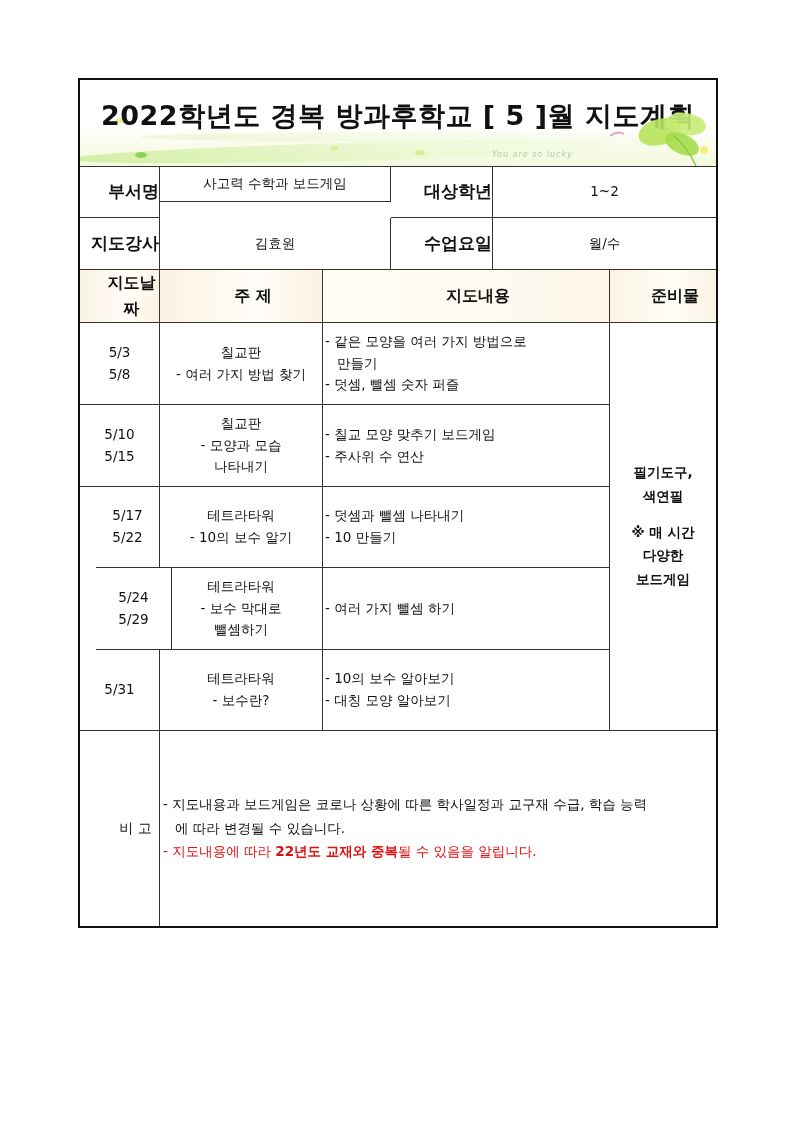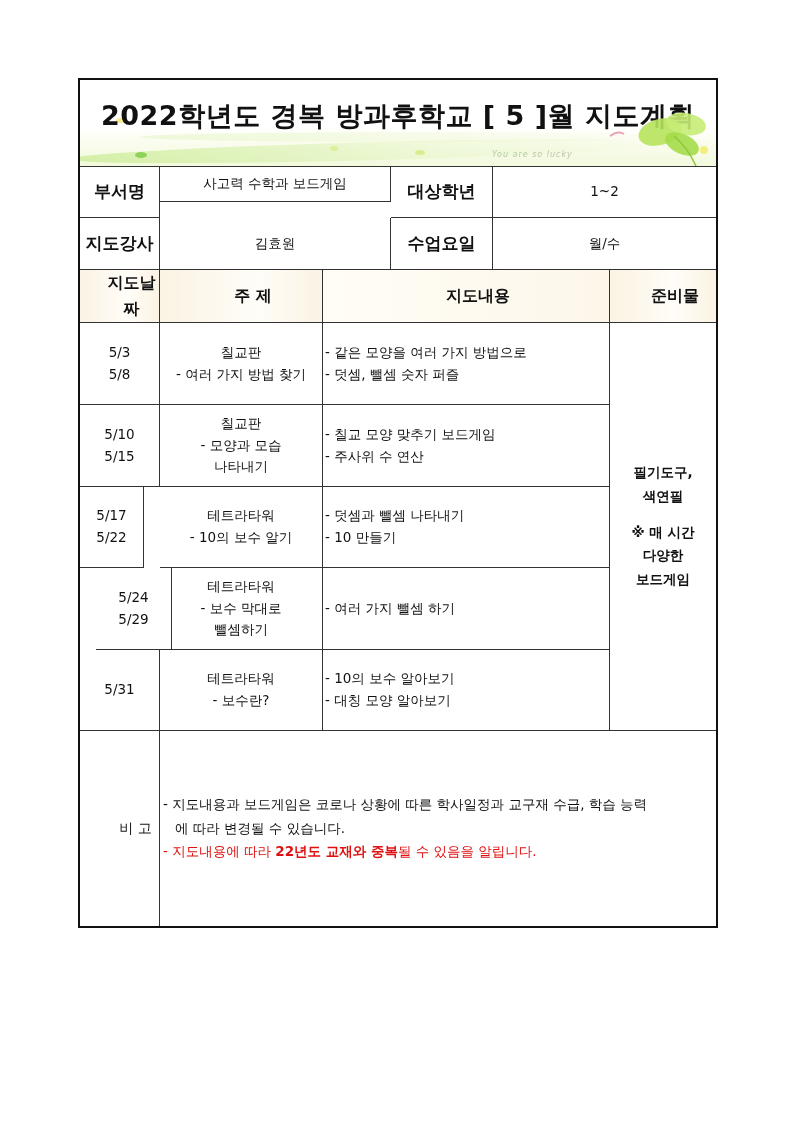--- a/index.html
+++ b/index.html
@@ -11,21 +11,21 @@
     background: linear-gradient(90deg, rgba(186,230,120,0.55), rgba(214,240,170,0.25) 60%, rgba(255,255,255,0)); transform:rotate(-1.5deg); }
   .banner .swoosh2 { position:absolute; left:60px; top:52px; width:560px; height:10px; border-radius:50%;
     background: linear-gradient(90deg, rgba(230,245,200,0.6), rgba(255,255,255,0)); }
   .dot { position:absolute; border-radius:50%; }
   .title { position:absolute; left:0; top:18px; width:636px; text-align:center; font-size:27px; font-weight:bold; letter-spacing:0.5px; color:#111; }
   .clover { position:absolute; right:6px; top:30px; width:110px; height:56px; }
   .script { position:absolute; left:412px; top:70px; font-size:8px; color:#b9c8a8; font-style:italic; letter-spacing:1px; }
   .grid { position:absolute; left:0; top:86px; width:636px; }
   .cell { position:absolute; box-sizing:border-box; border-right:1px solid #333; border-bottom:1px solid #333; display:flex; align-items:center; justify-content:center; text-align:center; font-size:13.5px; line-height:1.6; }
   .cell.last { border-right:none; }
-  .hdr { font-weight:bold; font-size:17px; }
+  .hdr { font-weight:bold; font-size:17px;justify-content:flex-end; }
   .hdr2 { font-weight:bold; font-size:16px; background:linear-gradient(90deg,#fbf3e3,#fffdf8 60%,#fbf3e3);padding-left:24px; }
   .left { justify-content:flex-start; text-align:left; padding-left:4px; }
   .content-lines { display:flex; flex-direction:column; }
   .line { white-space:nowrap; }
   .hang { padding-left:12px; }
   .red { color:#e01010; }
   .redb { color:#e01010; font-weight:bold; }
   .note { font-size:13.5px; line-height:1.75; }
   .bold { font-weight:bold; }
 </style>
@@ -102,20 +102,21 @@
     </div>
     <div class="cell" style="left:80px;top:157px;width:163px;height:82px;">
       <div class="content-lines">
         <span>칠교판</span>
         <span>- 여러 가지 방법 찾기</span>
       </div>
     </div>
     <div class="cell left" style="left:243px;top:157px;width:287px;height:82px;padding-left:2px;">
       <div class="content-lines">
         <span class="line">- 같은 모양을 여러 가지 방법으로</span>
+        <span class="line hang">만들기</span>
         <span class="line">- 덧셈, 뺄셈 숫자 퍼즐</span>
       </div>
     </div>
 
     <div class="cell" style="left:0;top:239px;width:80px;height:82px;">
       <div class="content-lines">
         <span>5/10</span>
         <span>5/15</span>
       </div>
     </div>
@@ -126,21 +127,21 @@
         <span>나타내기</span>
       </div>
     </div>
     <div class="cell left" style="left:243px;top:239px;width:287px;height:82px;padding-left:2px;">
       <div class="content-lines">
         <span class="line">- 칠교 모양 맞추기 보드게임</span>
         <span class="line">- 주사위 수 연산</span>
       </div>
     </div>
 
-    <div class="cell" style="left:0;top:321px;width:64px;height:81px;">
+    <div class="cell" style="left:16px;top:321px;width:64px;height:81px;">
       <div class="content-lines">
         <span>5/17</span>
         <span>5/22</span>
       </div>
     </div>
     <div class="cell" style="left:80px;top:321px;width:163px;height:81px;">
       <div class="content-lines">
         <span>테트라타워</span>
         <span>- 10의 보수 알기</span>
       </div>

